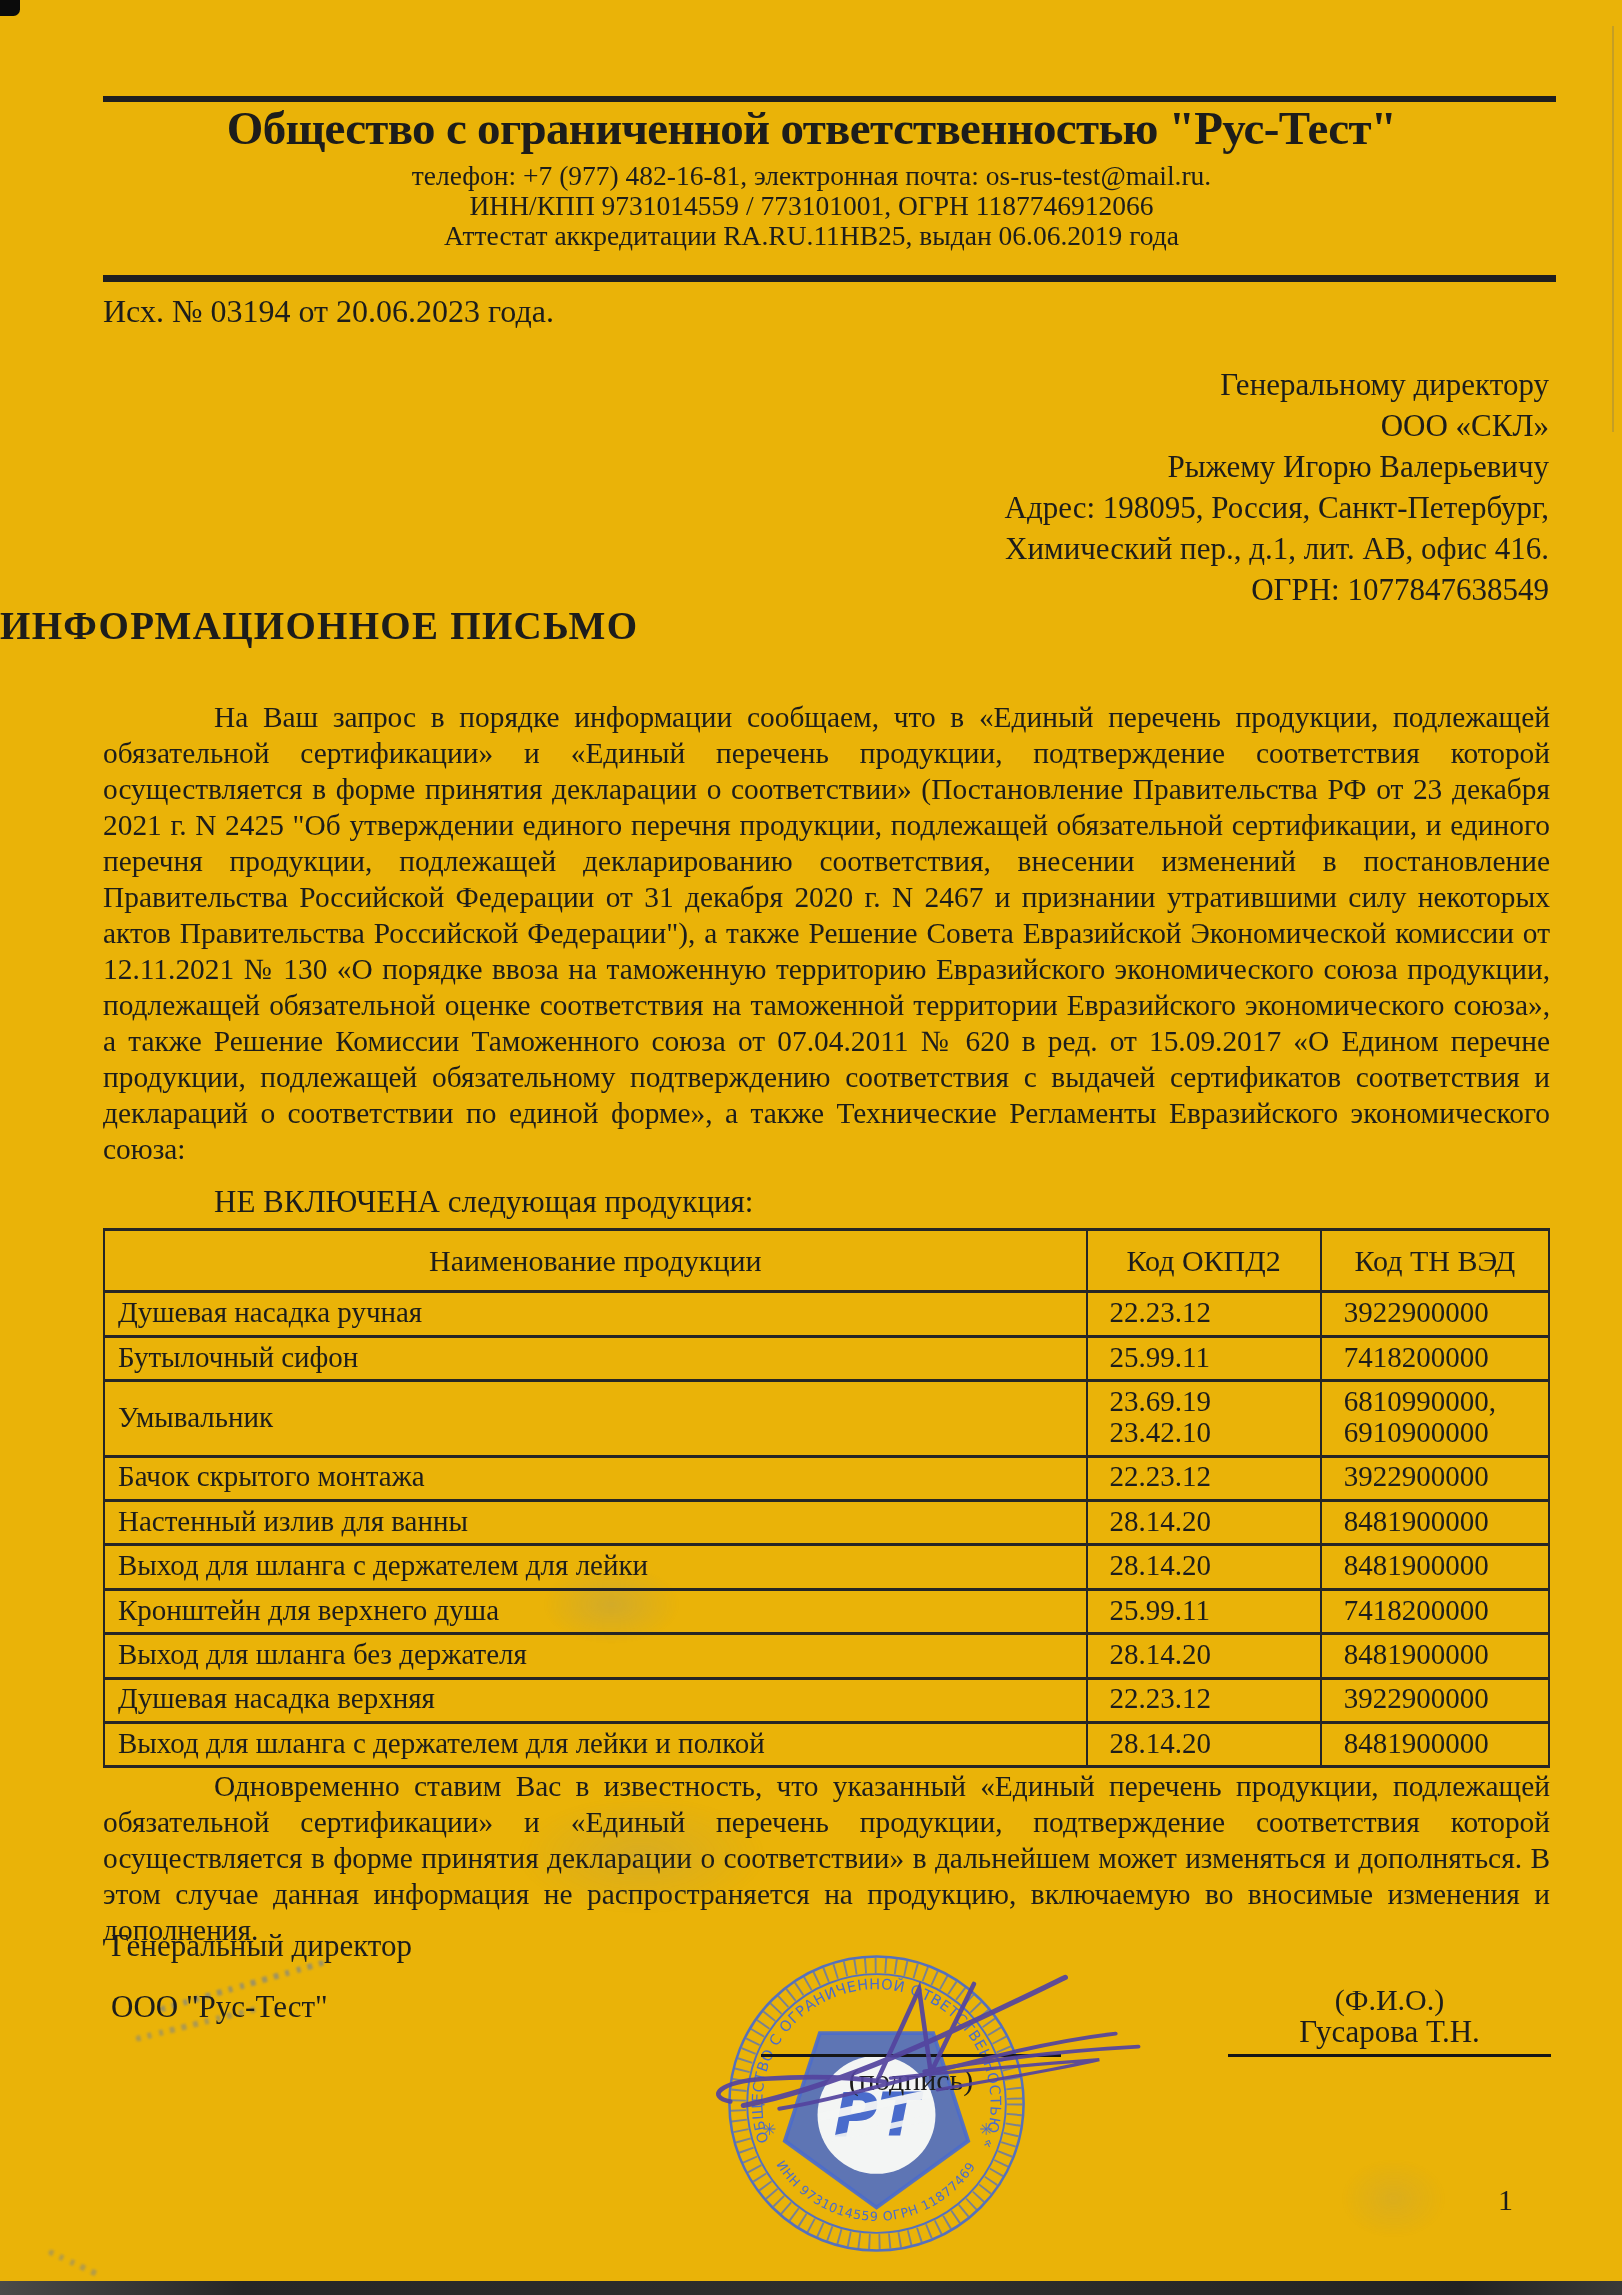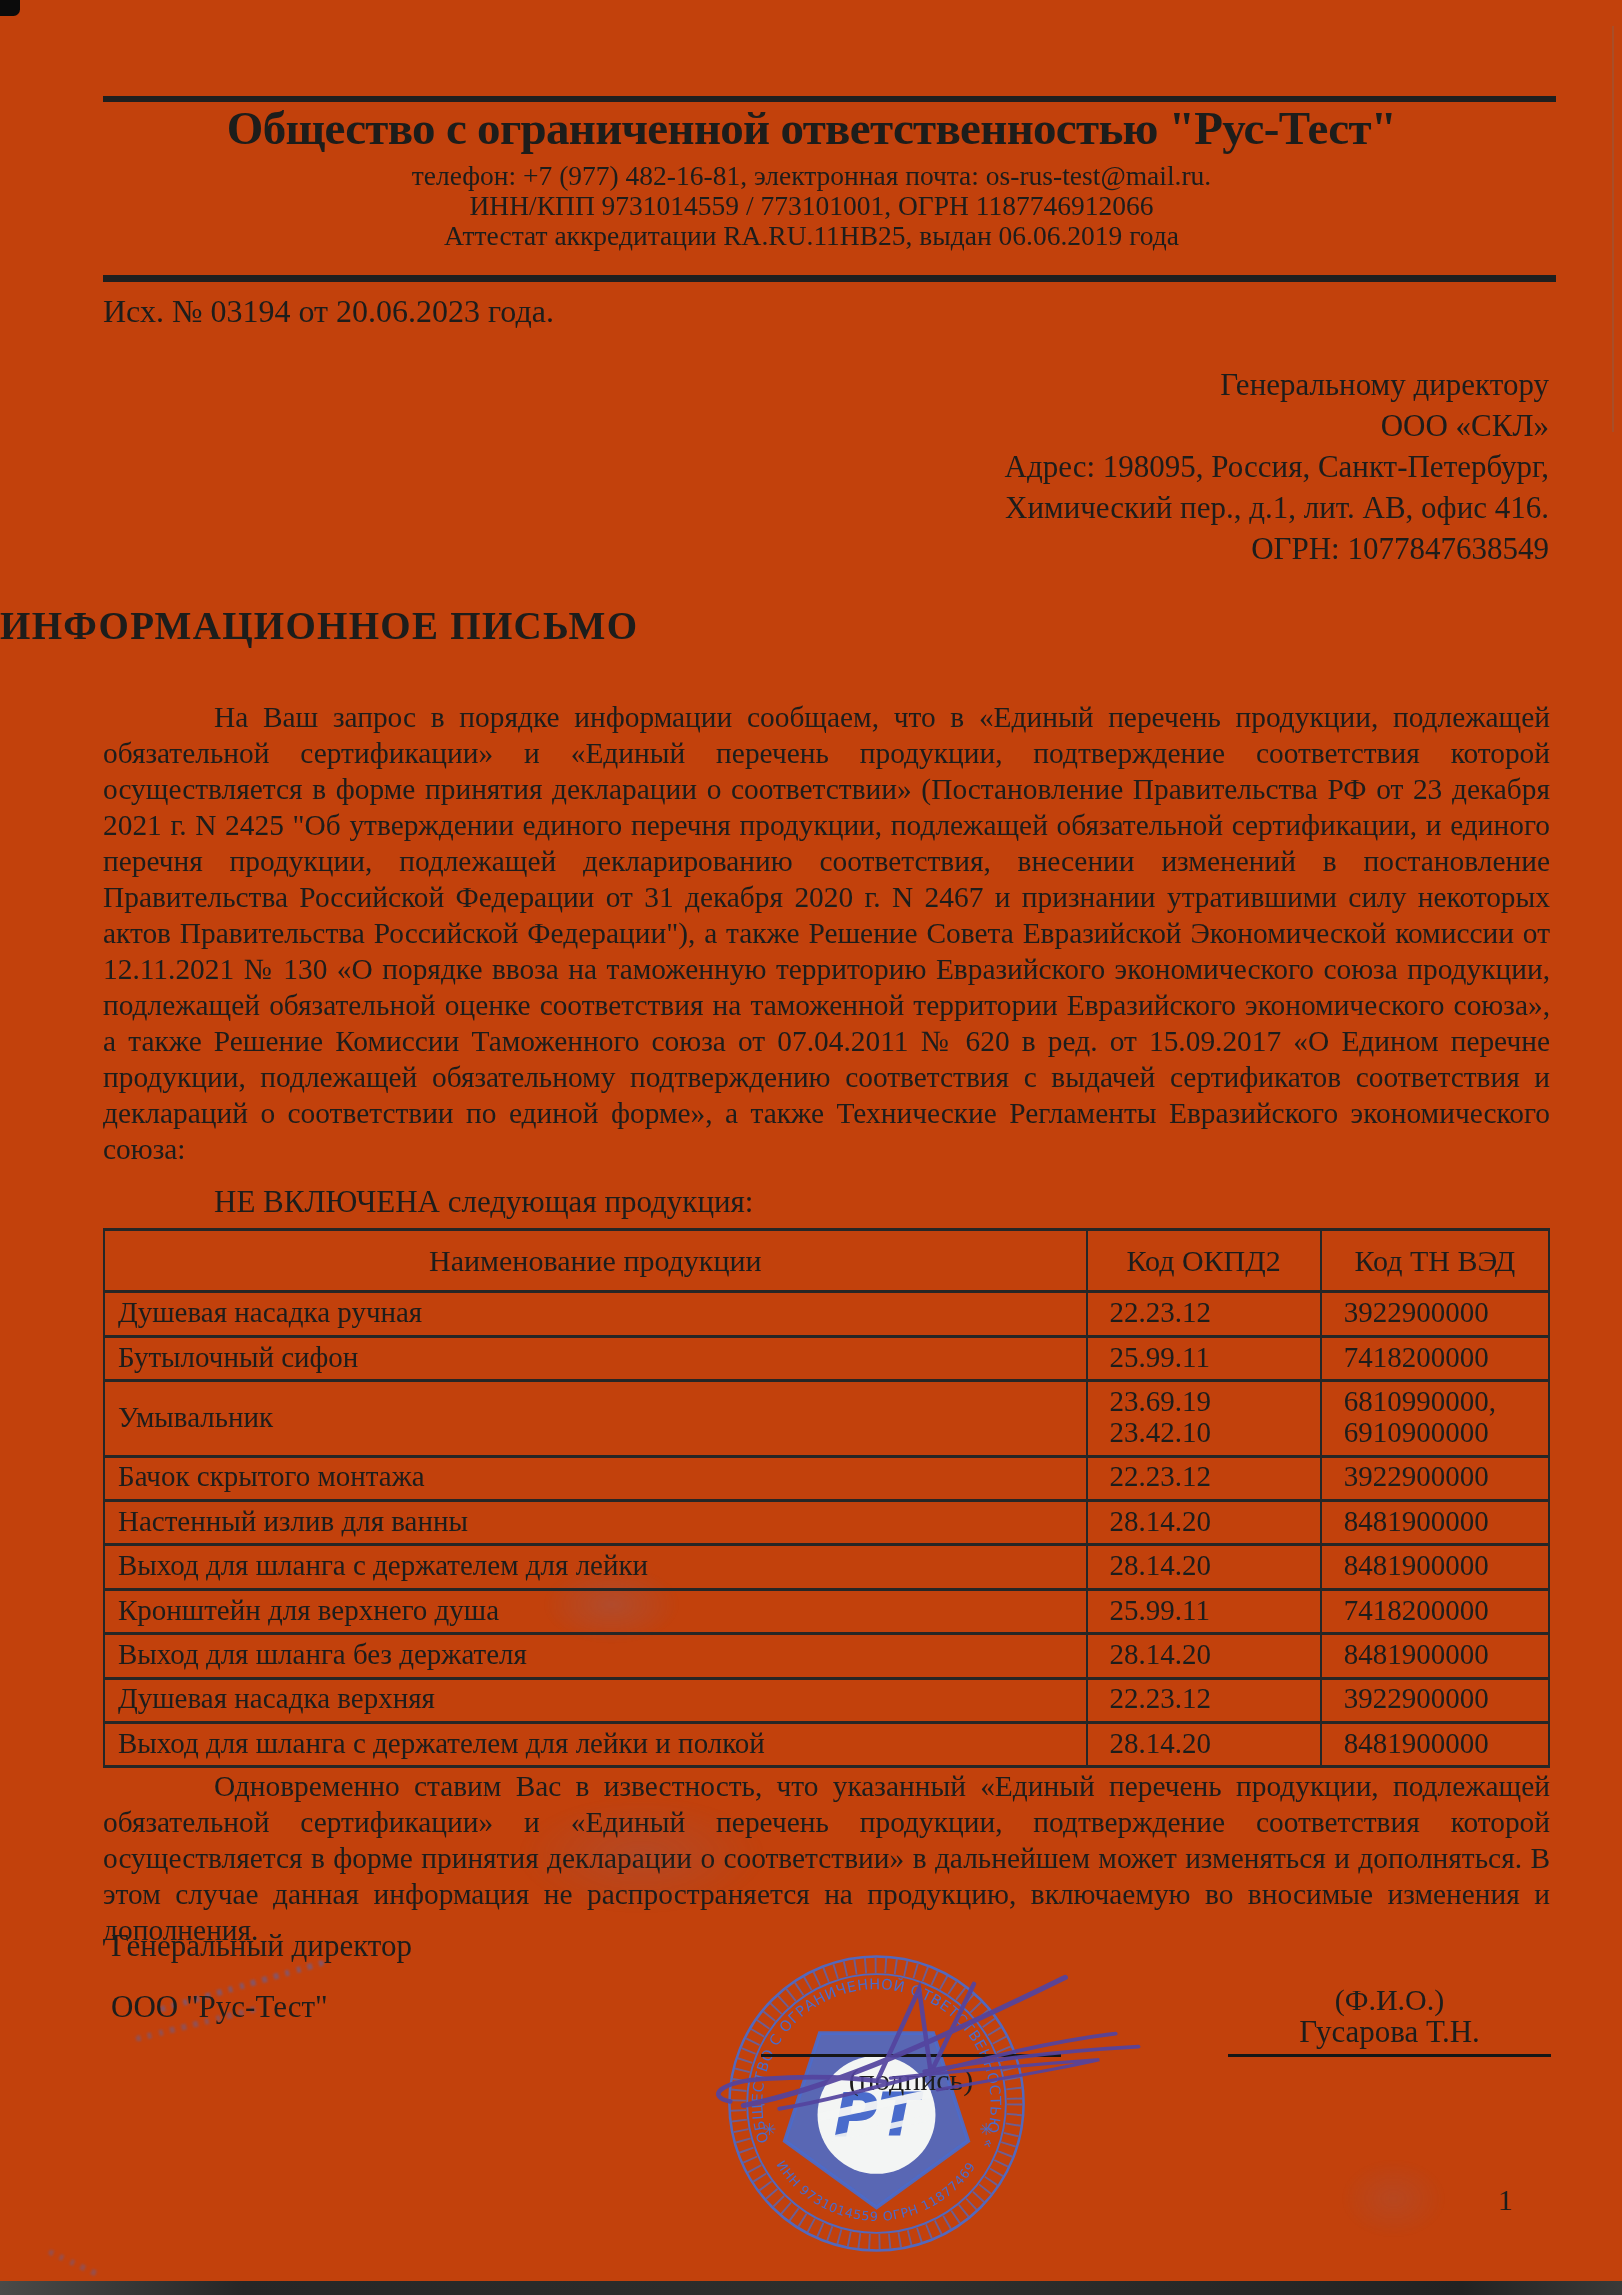--- a/index.html
+++ b/index.html
@@ -1,19 +1,19 @@
 <!DOCTYPE html>
 <html style="font-size:10.5px"><head>
 <meta charset="utf-8">
 <style>
   html,body{margin:0;padding:0;background:#888;}
   .page{
     position:relative;
     width:1623px;height:2295px;
-    background:#c2410c;
+    background:#eab308;
     font-family:"Liberation Serif","DejaVu Serif",serif;
     color:#1d1d1b;
     overflow:hidden;
   }
   
   .corner-mark{position:absolute;top:0;left:0;width:19.6px;height:15.7px;background:#0b0b0b;border-bottom-right-radius:6.5px;}
   .bottom-bar{position:absolute;top:2281px;left:0;width:1623px;height:14.4px;background:linear-gradient(90deg,#4a4a48,#262626 15%,#2f2f2d 55%,#222 90%,#3a3a38);}
   .edge-right{position:absolute;top:26px;left:1612px;width:2px;height:406px;background:rgba(110,110,105,0.30);}
   .smudge{position:absolute;filter:blur(1.3px);}
   .smudge.dots{background:repeating-linear-gradient(90deg,rgba(64,106,206,.45) 0 4.6px,transparent 4.6px 11.8px);height:5.9px;border-radius:3.3px;}
@@ -78,20 +78,21 @@
     <p>ИНН/КПП 9731014559 / 773101001, ОГРН 1187746912066</p>
     <p>Аттестат аккредитации RA.RU.11НВ25, выдан 06.06.2019 года</p>
   </div>
   <div class="rule rule-mid"></div>
 
   <div class="ref-line">Исх. № 03194 от 20.06.2023 года.</div>
 
   <div class="recipient">
     <div>Генеральному директору</div>
     <div>ООО «СКЛ»</div>
+    <div>Рыжему Игорю Валерьевичу</div>
     <div>Адрес: 198095, Россия, Санкт-Петербург,</div>
     <div>Химический пер., д.1, лит. АВ, офис 416.</div>
     <div>ОГРН: 1077847638549</div>
   </div>
 
   <h2 class="letter-title">ИНФОРМАЦИОННОЕ ПИСЬМО</h2>
 
   <div class="content">
     <p class="par">На Ваш запрос в порядке информации сообщаем, что в «Единый перечень продукции, подлежащей обязательной сертификации» и «Единый перечень продукции, подтверждение соответствия которой осуществляется в форме принятия декларации о соответствии» (Постановление Правительства РФ от 23 декабря 2021 г. N 2425 "Об утверждении единого перечня продукции, подлежащей обязательной сертификации, и единого перечня продукции, подлежащей декларированию соответствия, внесении изменений в постановление Правительства Российской Федерации от 31 декабря 2020 г. N 2467 и признании утратившими силу некоторых актов Правительства Российской Федерации"), а также Решение Совета Евразийской Экономической комиссии от 12.11.2021 № 130 «О порядке ввоза на таможенную территорию Евразийского экономического союза продукции, подлежащей обязательной оценке соответствия на таможенной территории Евразийского экономического союза», а также Решение Комиссии Таможенного союза от 07.04.2011 № 620 в ред. от 15.09.2017 «О Едином перечне продукции, подлежащей обязательному подтверждению соответствия с выдачей сертификатов соответствия и деклараций о соответствии по единой форме», а также Технические Регламенты Евразийского экономического союза:</p>
     <p class="table-intro">НЕ ВКЛЮЧЕНА следующая продукция:</p>

